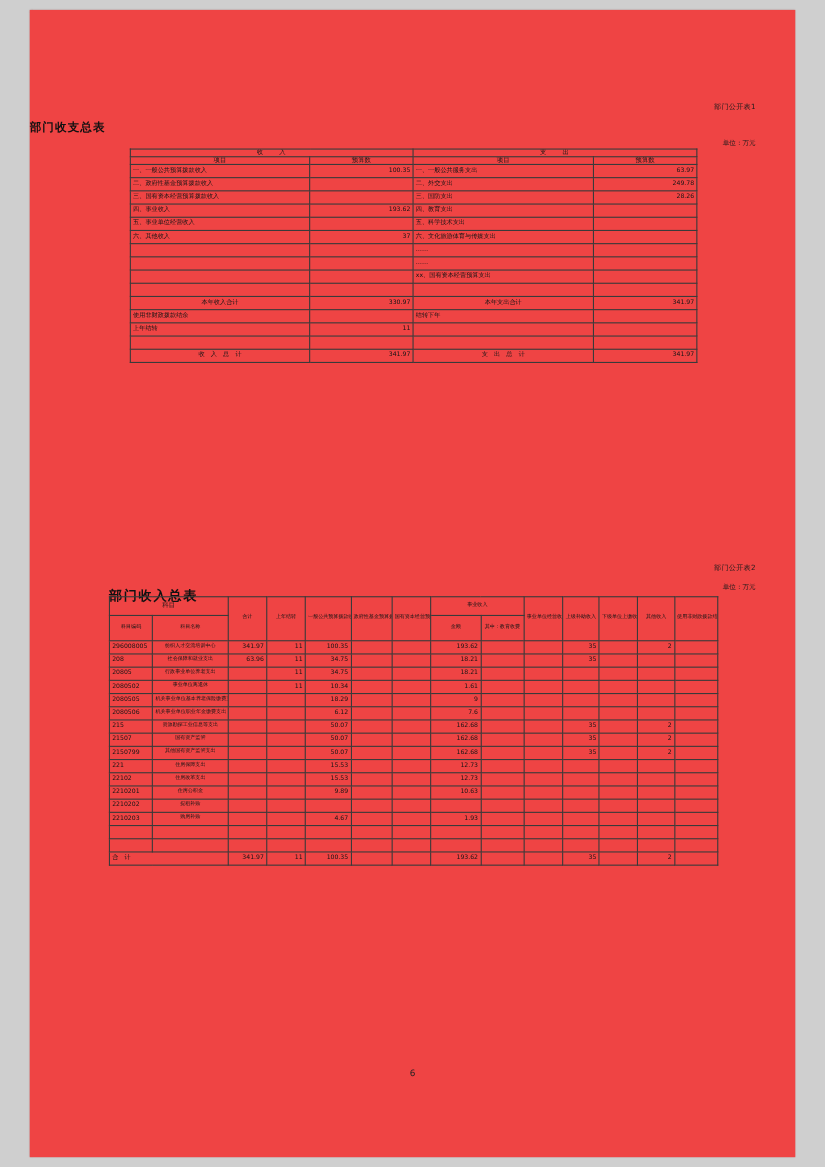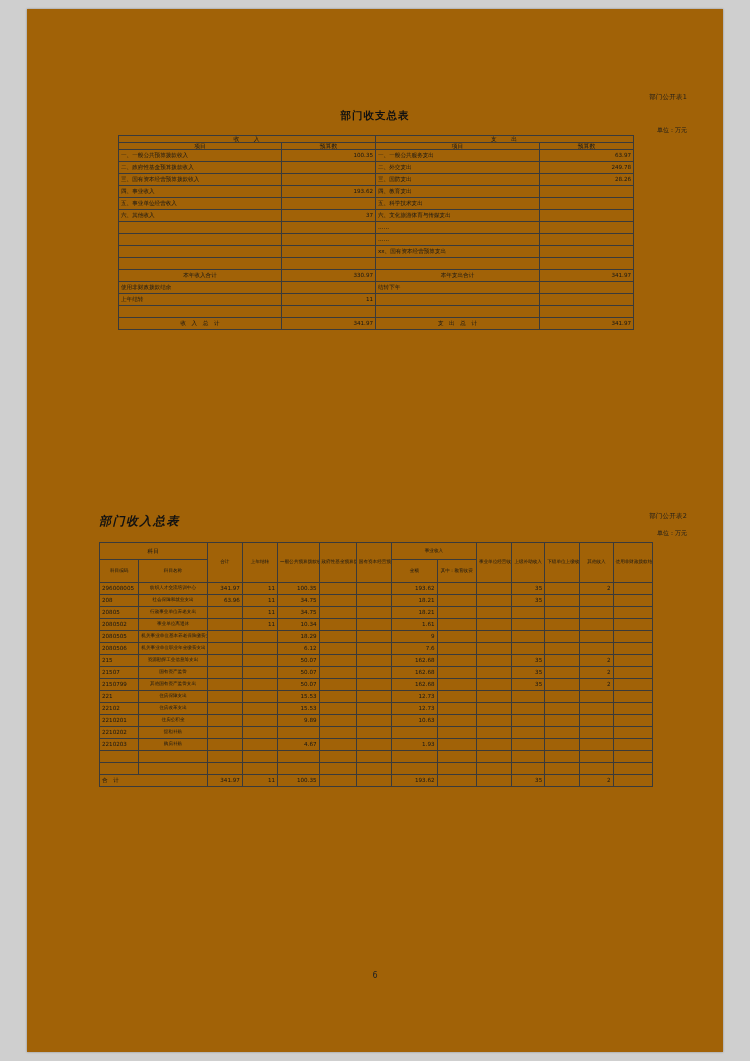--- a/index.html
+++ b/index.html
@@ -4,35 +4,35 @@
 <style>
   html,body{margin:0;padding:0;}
   body{
     width:750px;height:1061px;
     background:#cfcfcf;
     font-family:"DejaVu Sans","Liberation Sans",sans-serif;
     -webkit-font-smoothing:antialiased;
   }
   .page{
     position:absolute;left:27px;top:9px;width:696px;height:1043px;
-    background:#a16207;
+    background:#ef4444;
     box-shadow:0 0 2px rgba(0,0,0,.35);
     overflow:hidden;
   }
   .sheet{position:relative;width:100%;height:100%;}
 
   
   .corner-tag{
     position:absolute;right:36px;font-size:6.5px;color:#1b1b1b;letter-spacing:.2px;
   }
   .unit-tag{
     position:absolute;right:36px;font-size:6px;color:#1b1b1b;
   }
   .doc-title-1{
-    position:absolute;left:0;right:0;text-align:center;font-size:10.5px;
+    position:absolute;left:0;right:0;text-align:left;font-size:10.5px;
     font-weight:bold;color:#111;letter-spacing:1px;
   }
   .doc-title-2{
     position:absolute;left:72px;font-size:12px;font-weight:bold;color:#111;letter-spacing:1.5px;
   }
   .page-num{
     position:absolute;left:0;right:0;text-align:center;font-size:8px;color:#222;
   }
 
   
@@ -175,21 +175,21 @@
       <tr class="empty-row">
         <td class="c">收　入　总　计</td>
         <td class="r">341.97</td>
         <td class="c">支　出　总　计</td>
         <td class="r">341.97</td>
       </tr>
     </tbody>
   </table>
 
   <div class="corner-tag" style="top:503px;">部门公开表2</div>
-  <div class="doc-title-2" style="top:504px;font-style:italic;">部门收入总表</div>
+  <div class="doc-title-2" style="top:524px;">部门收入总表</div>
   <div class="unit-tag" style="top:520px;">单位：万元</div>
 
   <table class="tbl" style="left:72px;top:533px;width:554px;">
     <colgroup>
       <col style="width:38px">
           <col style="width:66px">
       <col style="width:34px">
           <col style="width:34px">
       <col style="width:40px">
           <col style="width:36px">

